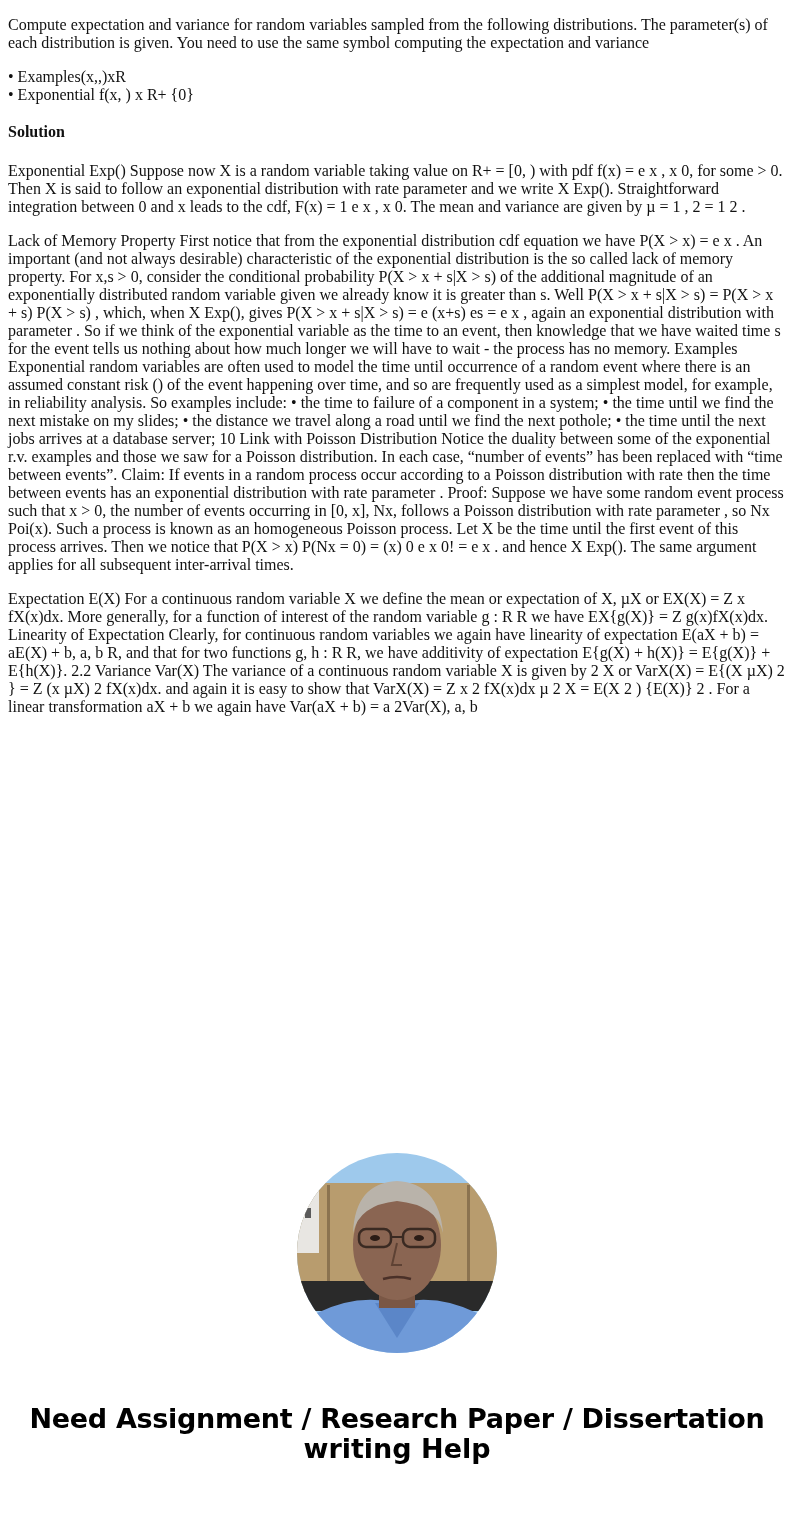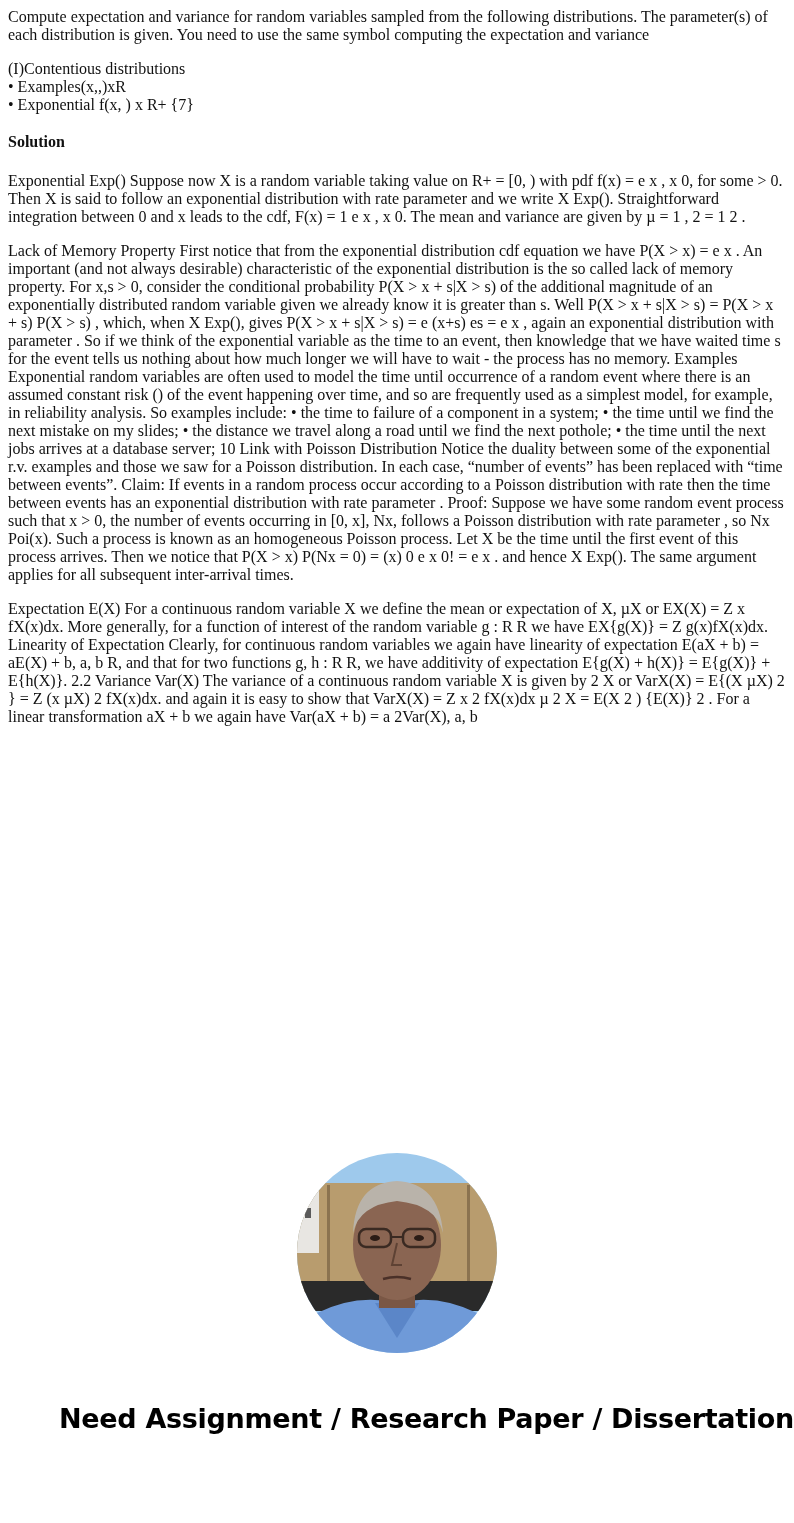--- a/index.html
+++ b/index.html
@@ -11,21 +11,21 @@
     width: 794px;
     height: 1523px;
     position: relative;
     overflow: hidden;
     font-family: "Liberation Serif", "DejaVu Serif", serif;
     color: #111;
     font-size: 16px;
     line-height: 18px;
   }
   .content {
-    padding: 8px 8px 0 8px;
+    padding: 16px 8px 0 8px;
   }
   p {
     margin: 0 0 16px 0;
   }
   .list-block {
     margin: 0 0 16px 0;
   }
   .list-block div {
     line-height: 18px;
   }
@@ -54,33 +54,32 @@
     left: 0;
     top: 1404px;
     width: 794px;
     text-align: center;
     font-family: "DejaVu Sans", "Liberation Sans", sans-serif;
     font-weight: bold;
     font-size: 27px;
     line-height: 30px;
     color: #000;
   }
-  .footer div { white-space: nowrap; text-align: right; }
+  .footer div { white-space: nowrap; }
   .footer .line1 { letter-spacing: -0.3px; }
 </style>
 </head>
 <body>
 
 <div class="content">
   <section>
     <p class="q-intro">Compute expectation and variance for random variables sampled from the following distributions. The parameter(s) of each distribution is given. You need to use the same symbol computing the expectation and variance</p>
     <div class="list-block">
-      <div>(I)Contentious distributions</div>
       <div>• Examples(x,,)xR</div>
-      <div>• Exponential f(x, ) x R+ {7}</div>
+      <div>• Exponential f(x, ) x R+ {0}</div>
     </div>
   </section>
 
   <section>
     <h3>Solution</h3>
     <p>Exponential Exp() Suppose now X is a random variable taking value on R+ = [0, ) with pdf f(x) = e x , x 0, for some &gt; 0. Then X is said to follow an exponential distribution with rate parameter and we write X Exp(). Straightforward integration between 0 and x leads to the cdf, F(x) = 1 e x , x 0. The mean and variance are given by µ = 1 , 2 = 1 2 .</p>
     <p>Lack of Memory Property First notice that from the exponential distribution cdf equation we have P(X &gt; x) = e x . An important (and not always desirable) characteristic of the exponential distribution is the so called lack of memory property. For x,s &gt; 0, consider the conditional probability P(X &gt; x + s|X &gt; s) of the additional magnitude of an exponentially distributed random variable given we already know it is greater than s. Well P(X &gt; x + s|X &gt; s) = P(X &gt; x + s) P(X &gt; s) , which, when X Exp(), gives P(X &gt; x + s|X &gt; s) = e (x+s) es = e x , again an exponential distribution with parameter . So if we think of the exponential variable as the time to an event, then knowledge that we have waited time s for the event tells us nothing about how much longer we will have to wait - the process has no memory. Examples Exponential random variables are often used to model the time until occurrence of a random event where there is an assumed constant risk () of the event happening over time, and so are frequently used as a simplest model, for example, in reliability analysis. So examples include: • the time to failure of a component in a system; • the time until we find the next mistake on my slides; • the distance we travel along a road until we find the next pothole; • the time until the next jobs arrives at a database server; 10 Link with Poisson Distribution Notice the duality between some of the exponential r.v. examples and those we saw for a Poisson distribution. In each case, “number of events” has been replaced with “time between events”. Claim: If events in a random process occur according to a Poisson distribution with rate then the time between events has an exponential distribution with rate parameter . Proof: Suppose we have some random event process such that x &gt; 0, the number of events occurring in [0, x], Nx, follows a Poisson distribution with rate parameter , so Nx Poi(x). Such a process is known as an homogeneous Poisson process. Let X be the time until the first event of this process arrives. Then we notice that P(X &gt; x) P(Nx = 0) = (x) 0 e x 0! = e x . and hence X Exp(). The same argument applies for all subsequent inter-arrival times.</p>
     <p>Expectation E(X) For a continuous random variable X we define the mean or expectation of X, µX or EX(X) = Z x fX(x)dx. More generally, for a function of interest of the random variable g : R R we have EX{g(X)} = Z g(x)fX(x)dx. Linearity of Expectation Clearly, for continuous random variables we again have linearity of expectation E(aX + b) = aE(X) + b, a, b R, and that for two functions g, h : R R, we have additivity of expectation E{g(X) + h(X)} = E{g(X)} + E{h(X)}. 2.2 Variance Var(X) The variance of a continuous random variable X is given by 2 X or VarX(X) = E{(X µX) 2 } = Z (x µX) 2 fX(x)dx. and again it is easy to show that VarX(X) = Z x 2 fX(x)dx µ 2 X = E(X 2 ) {E(X)} 2 . For a linear transformation aX + b we again have Var(aX + b) = a 2Var(X), a, b</p>
   </section>
 </div>
@@ -114,13 +113,14 @@
     <ellipse cx="78" cy="85" rx="5" ry="3" fill="#2b1c16"></ellipse>
     <ellipse cx="122" cy="85" rx="5" ry="3" fill="#2b1c16"></ellipse>
 
     <path d="M100 90 L95 112 L105 112" fill="none" stroke="#5e4234" stroke-width="2"></path>
     <path d="M86 126 Q100 122 114 126" fill="none" stroke="#4a3028" stroke-width="2.5"></path>
   </svg>
 </div>
 
 <div class="footer">
   <div class="line1">Need Assignment / Research Paper / Dissertation</div>
+  <div>writing Help</div>
 </div>
 
 </body></html>

